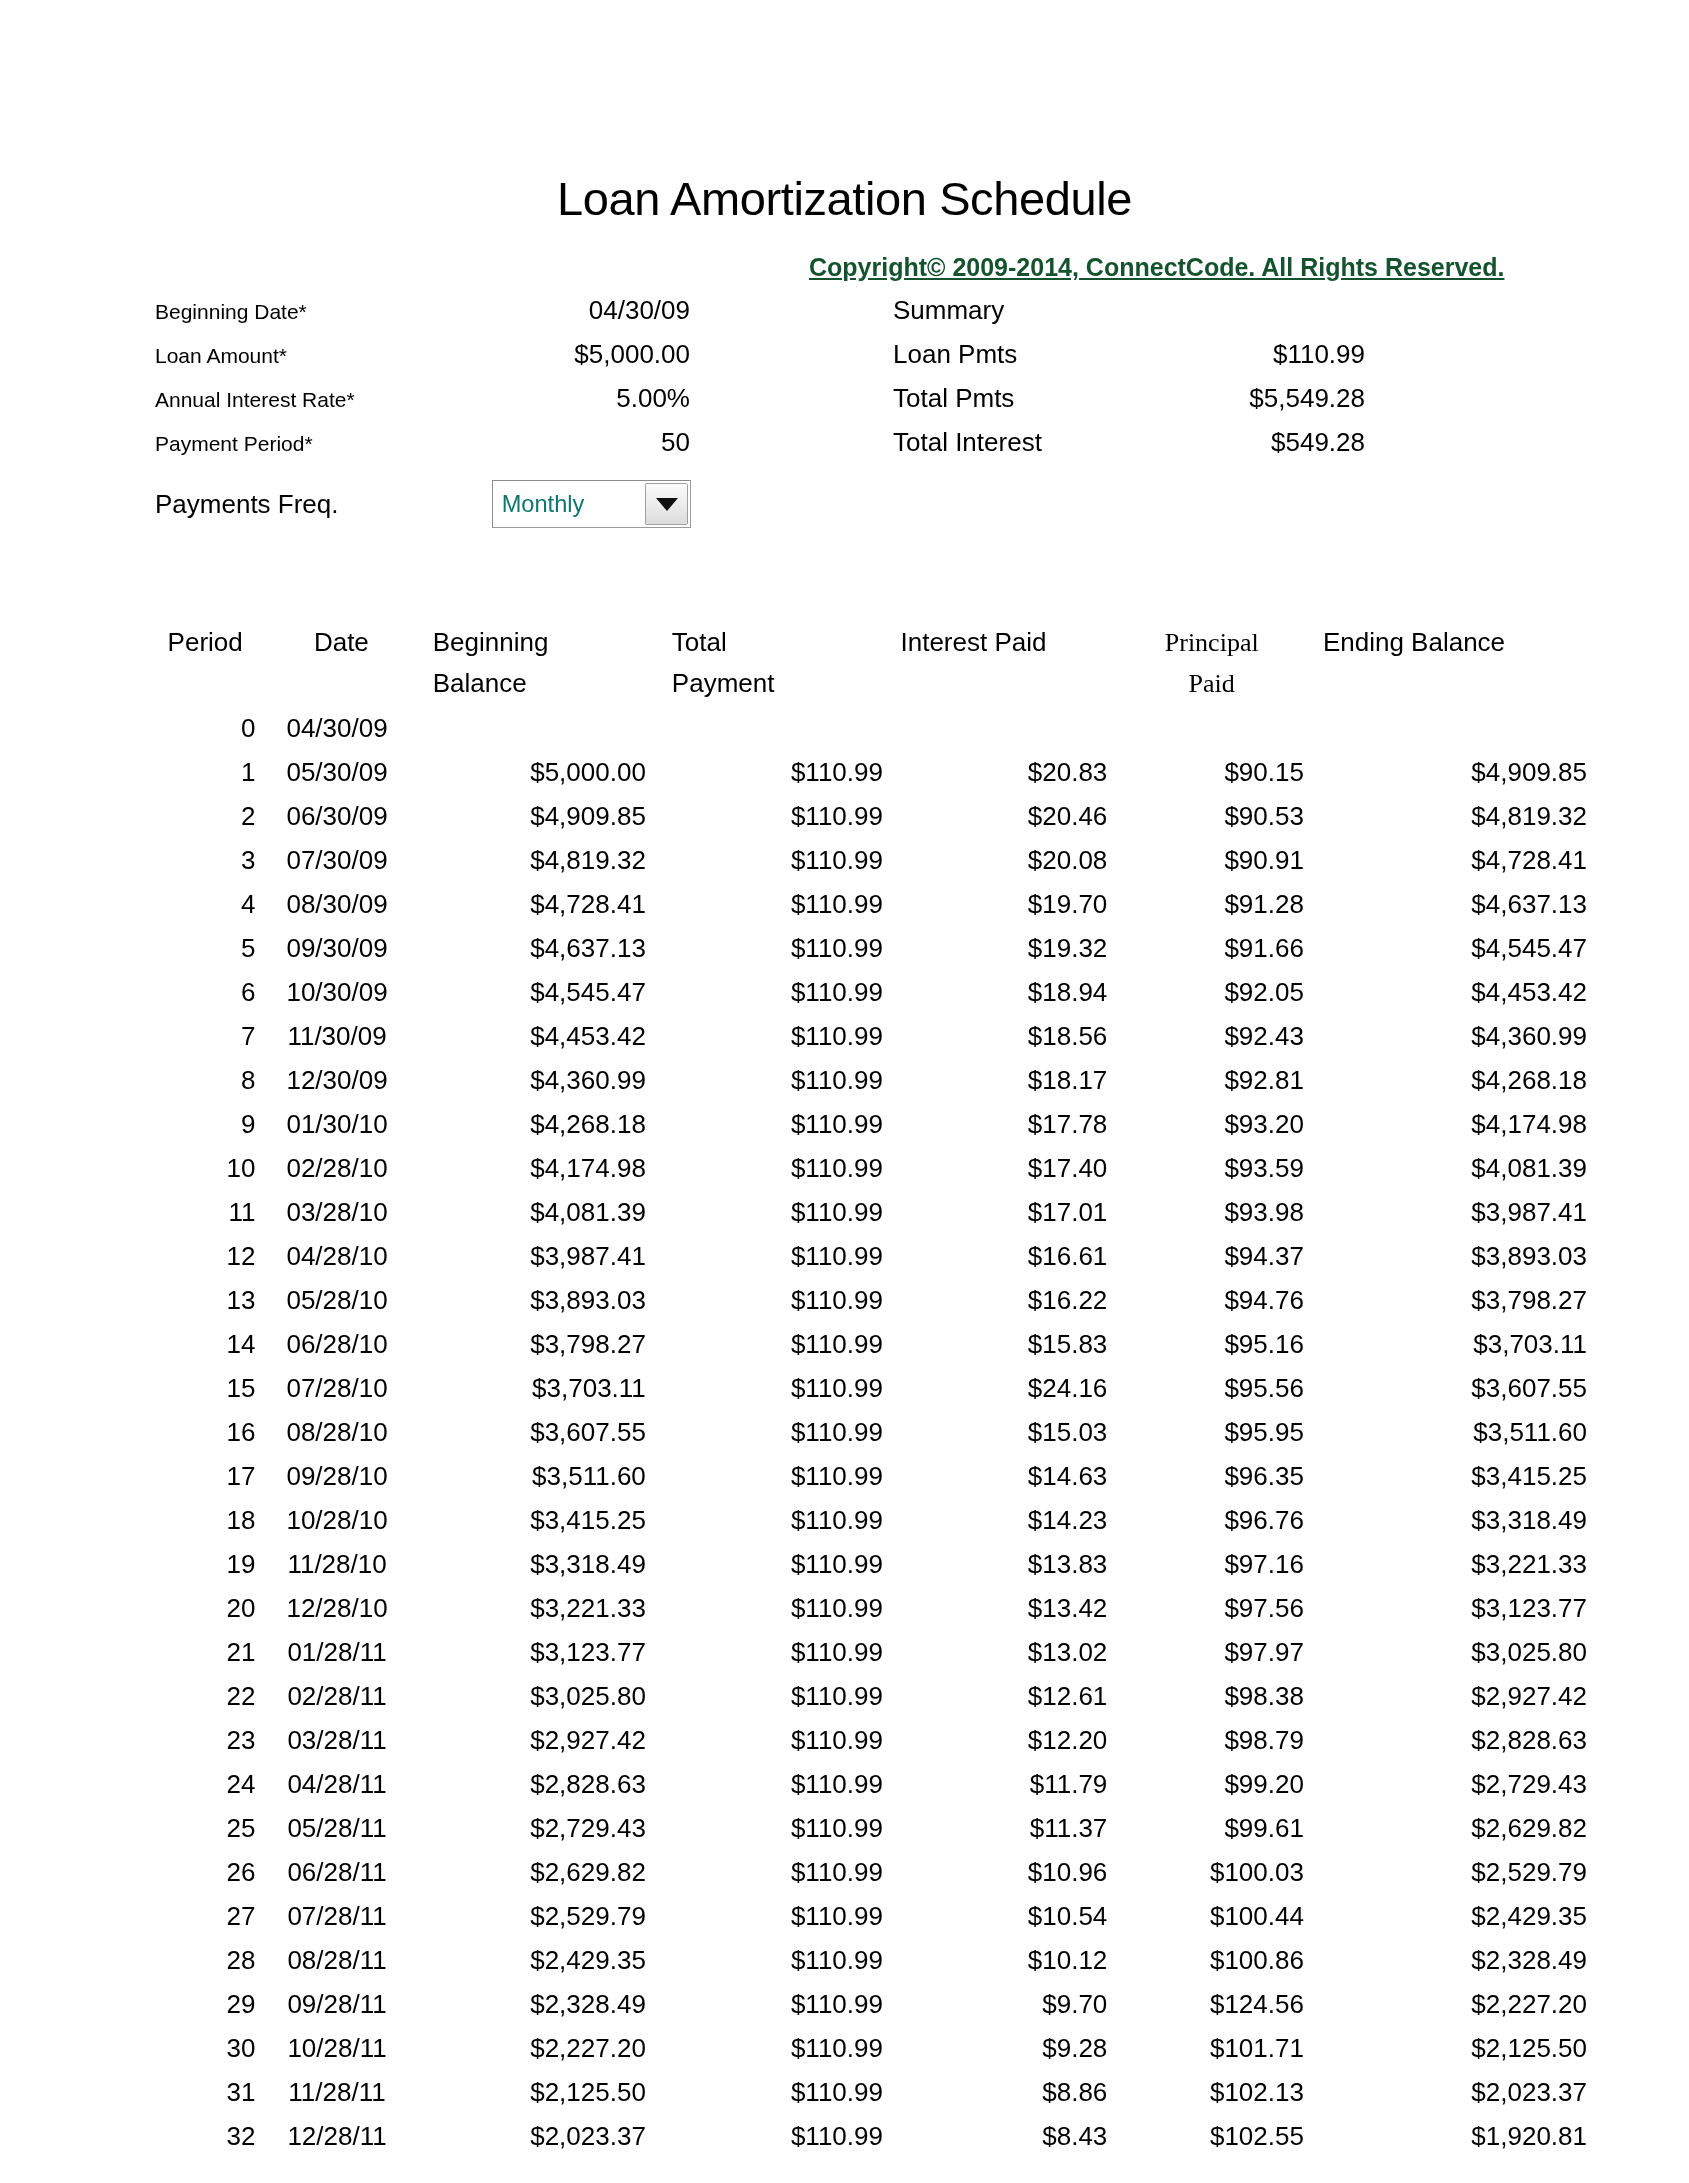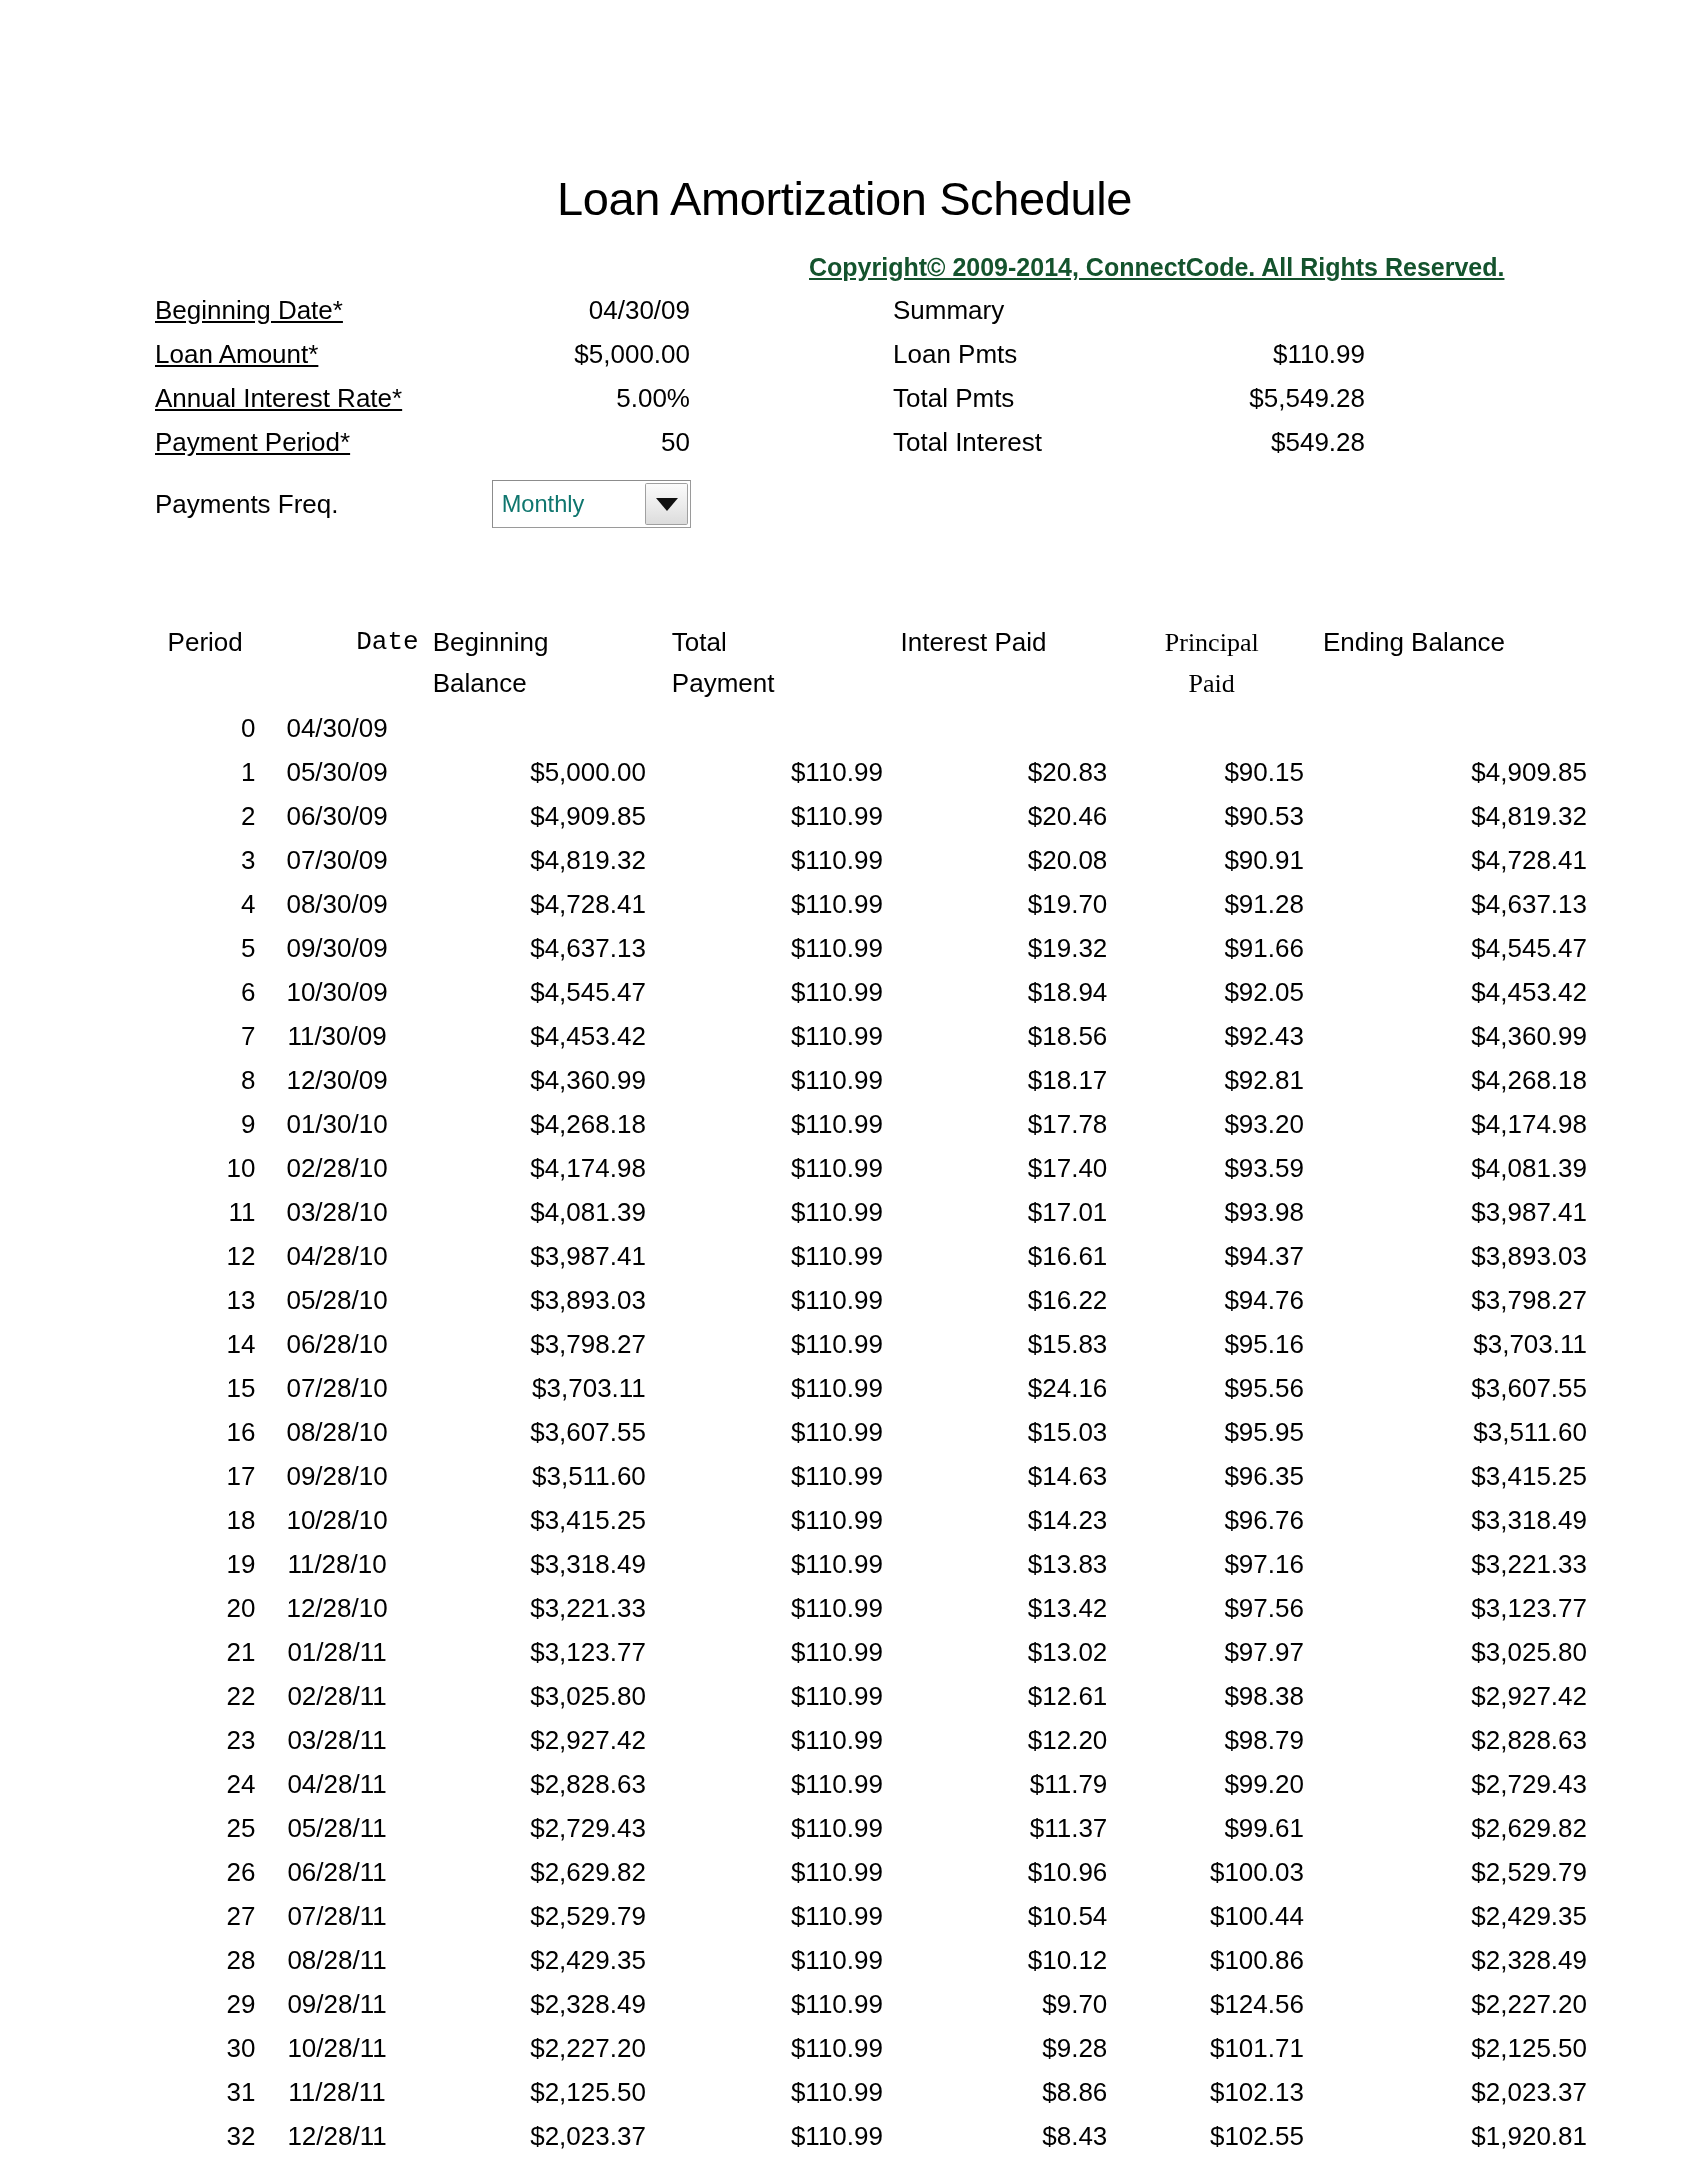--- a/index.html
+++ b/index.html
@@ -54,23 +54,22 @@
     top: 295px;
     width: 542px;
   }
   .inputs .row {
     display: flex;
     align-items: baseline;
     height: 44px;
   }
   .inputs .lbl {
     flex: 0 0 332px;
-    font-size: 26px;
-    white-space: nowrap;
-    text-decoration: underline;
+    font-size: 21px;
+    white-space: nowrap;
   }
   .inputs .val {
     flex: 1 1 auto;
     text-align: right;
     font-size: 26px;
     padding-right: 7px;
     white-space: nowrap;
   }
   .freq-row {
     position: absolute;
@@ -176,21 +175,21 @@
 
   .c-period { width: 105px; text-align: right; padding-right: 10.5px; }
   .c-date   { width: 166px; text-align: center; }
   .c-begin  { width: 231px; text-align: right; padding-right: 15.7px; }
   .c-total  { width: 231px; text-align: right; padding-right: 52px; }
   .c-int    { width: 218px; text-align: right; padding-right: 23px; margin-top: 16px; }
   .c-prin   { width: 201px; text-align: right; padding-right: 26px; }
   .c-end    { width: 279px; text-align: right; padding-right: 12.2px; }
 
   th.c-period { text-align: center; padding-right: 0; }
-  th.c-date   { text-align: right; padding-left: 8.7px; font-family: Liberation Mono, monospace; }
+  th.c-date   { text-align: center; padding-left: 8.7px; }
   th.c-begin  { text-align: left; padding-left: 14px; padding-right: 0; }
   th.c-total  { text-align: left; padding-left: 26px; padding-right: 0; }
   th.c-int    { text-align: left; padding-left: 17.5px; padding-right: 0; }
   th.c-prin   { text-align: center; padding-left: 12.2px; padding-right: 0; font-family: Liberation Serif, serif; }
   th.c-end    { text-align: left; padding-left: 19px; padding-right: 0; }
 </style>
 </head>
 <body>
 
 <div class="page">

